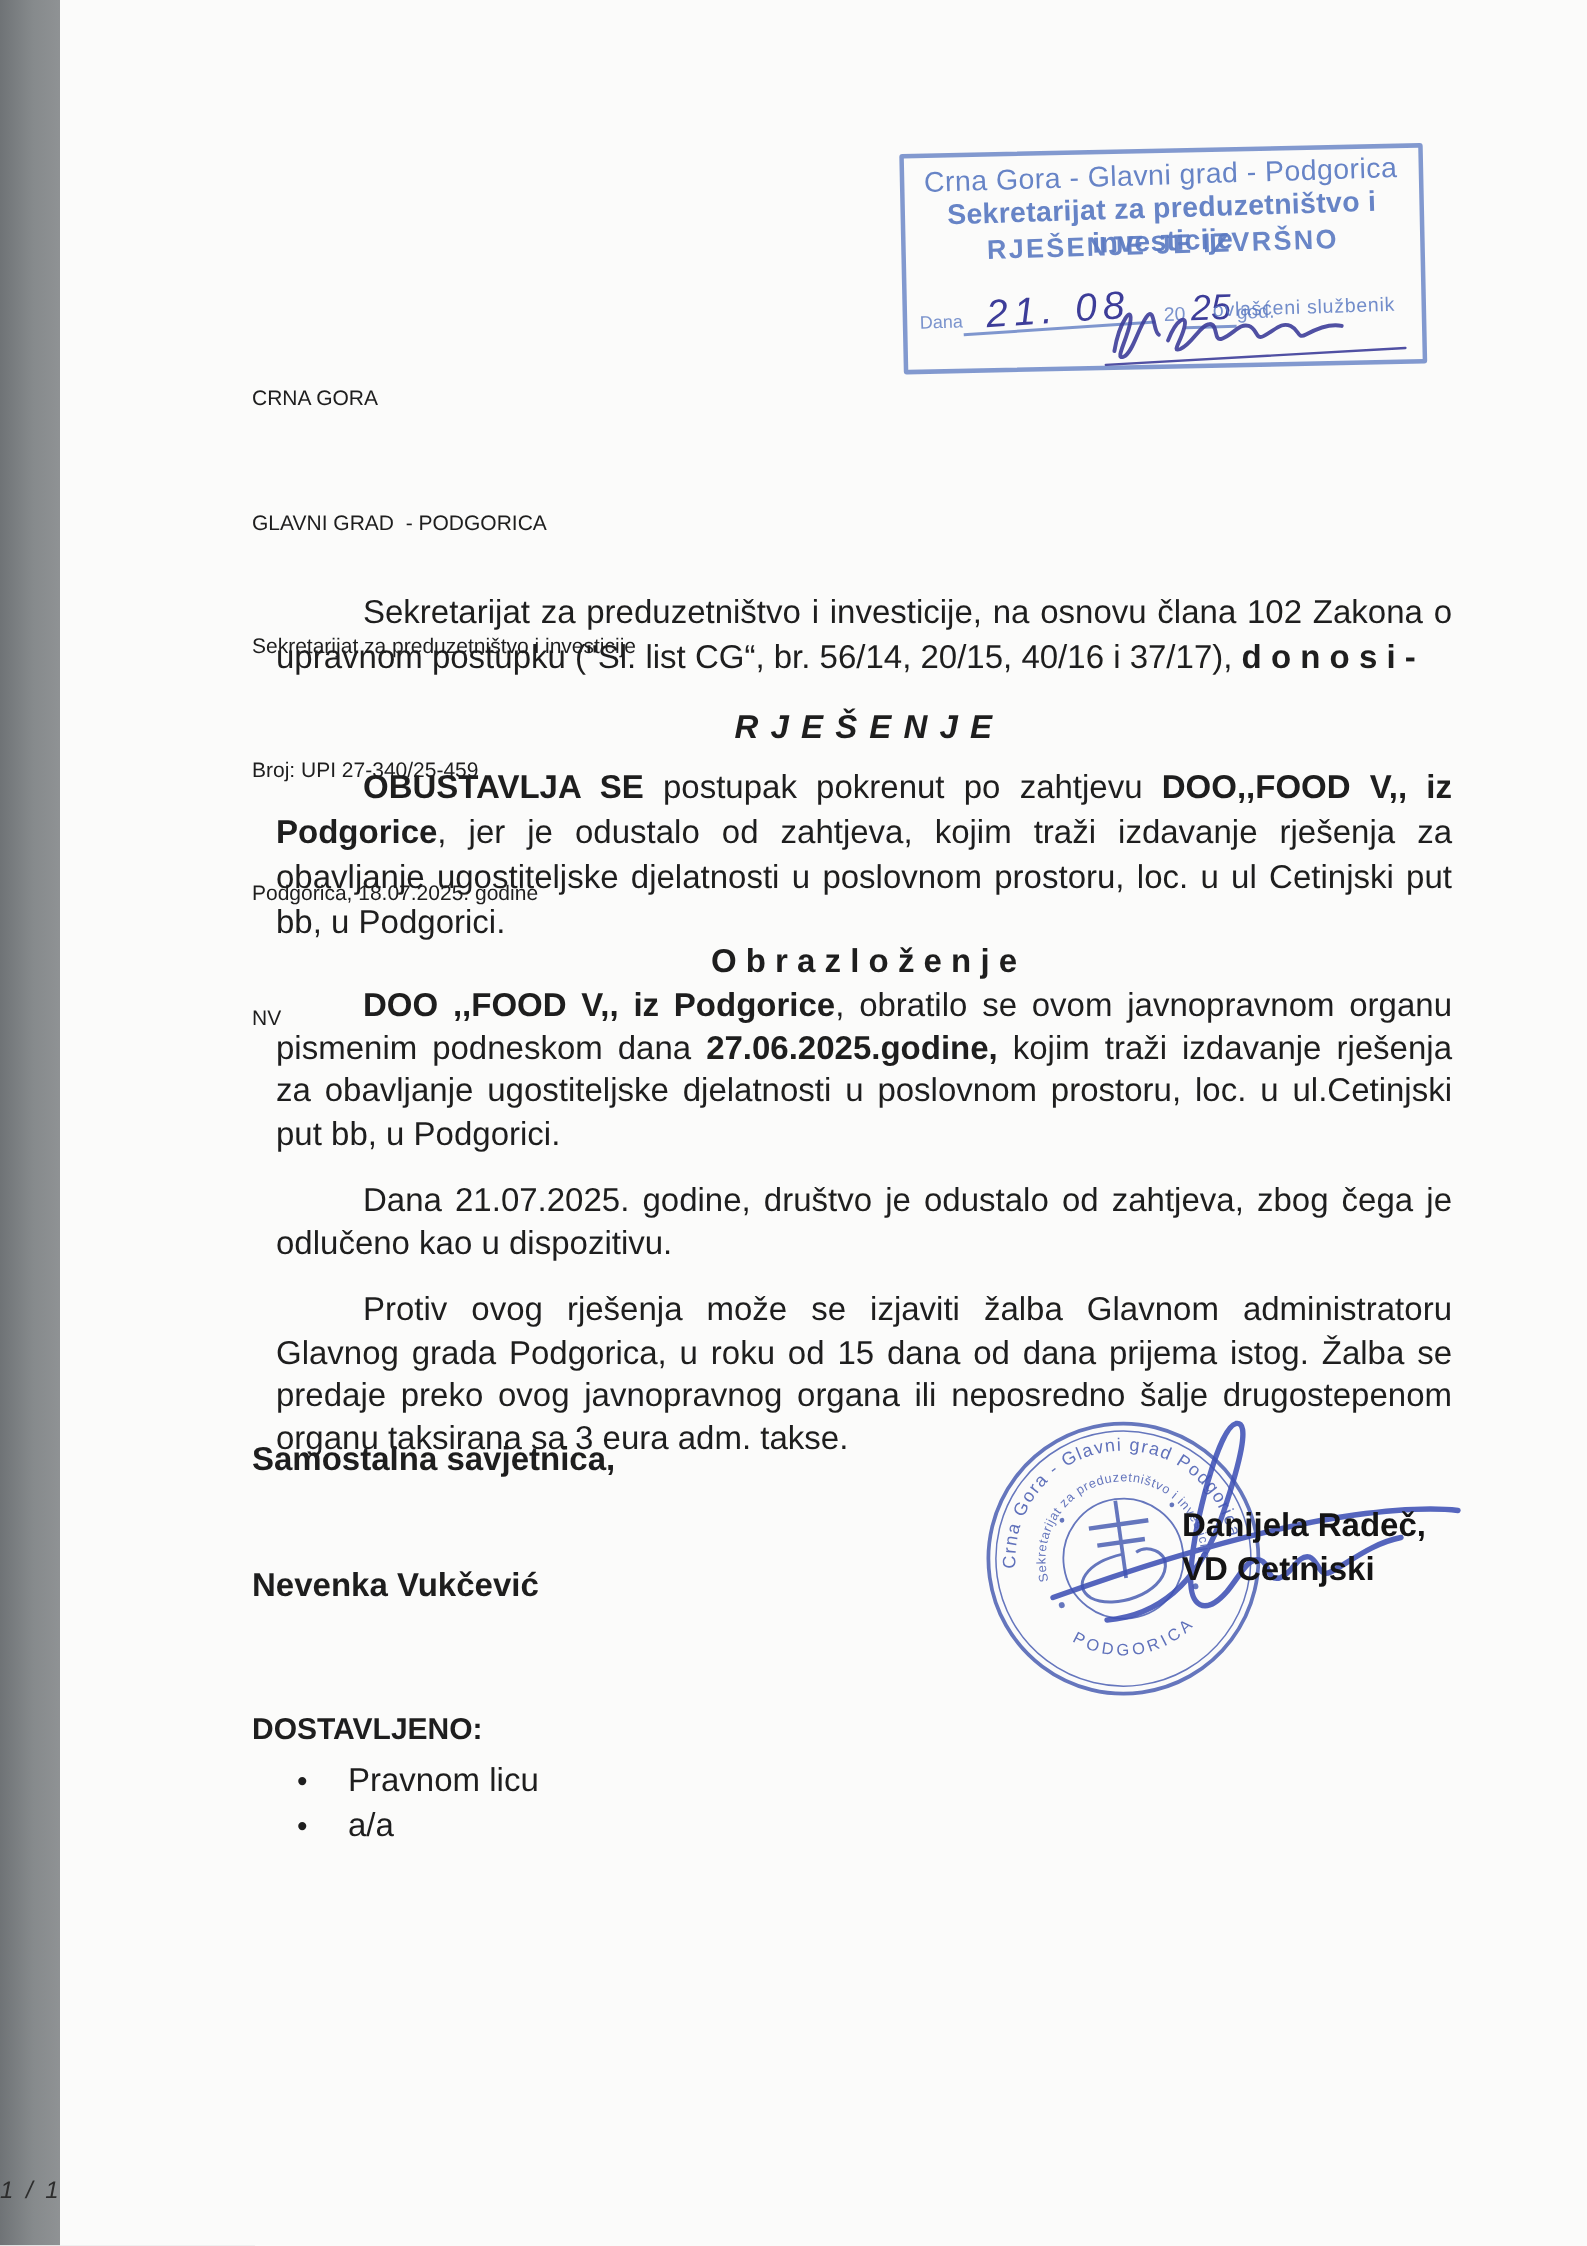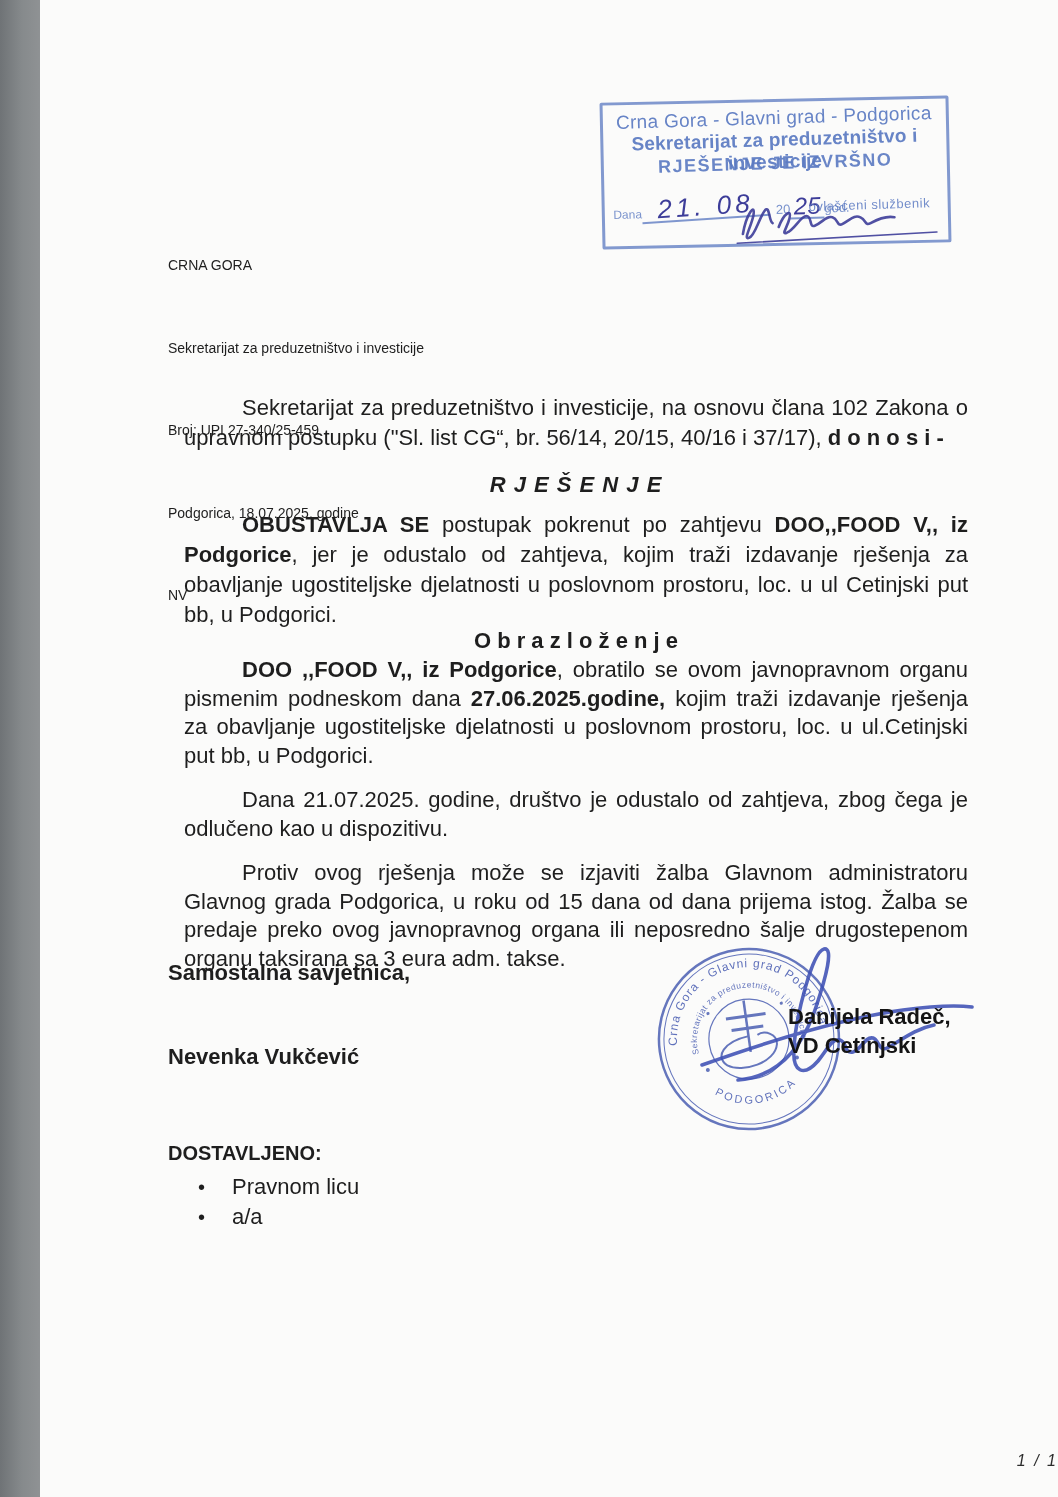--- a/index.html
+++ b/index.html
@@ -66,21 +66,21 @@
   .big-sig { position:absolute; left:688px; top:935px; z-index:2; }
   .sig-right { position:absolute; left:788px; top:1002px; z-index:3; font-size:22px; font-weight:bold; line-height:29px; color:#141414; }
 
   
   .delivery-title { position:absolute; left:168px; top:1142px; font-size:20px; font-weight:bold; }
   .delivery-list { position:absolute; left:198px; top:1174px; font-size:22px; }
   .delivery-item { display:flex; align-items:baseline; height:30px; }
   .delivery-item .dot { width:34px; font-size:20px; }
 
   
-  .page-footer { position:absolute; left:0; right:0; top:1452px; text-align:right; font-size:16px; font-style:italic; letter-spacing:2px; color:#2c2c2c; }
+  .page-footer { position:absolute; left:0; right:0; top:1452px; text-align:left; font-size:16px; font-style:italic; letter-spacing:2px; color:#2c2c2c; }
 
   .seal-text   { font-size:12px;  fill:#4a5eb2; letter-spacing:1px;  opacity:.88; }
   .seal-text-i { font-size:8.5px; fill:#4a5eb2; letter-spacing:.5px; opacity:.85; }
   .seal-text-b { font-size:11px;  fill:#4a5eb2; letter-spacing:2.5px; opacity:.88; }
 </style>
 </head>
 <body>
 
 <div class="scan">
 
@@ -104,20 +104,21 @@
           <path d="M 10,40 C 14,20 24,8 21,22 C 18,34 10,46 16,44 C 22,42 26,26 32,18 C 38,10 36,28 40,30"></path>
           <path d="M 46,34 C 52,20 60,16 57,26 C 54,36 48,42 54,40 C 62,37 68,24 74,24 C 80,24 76,36 82,34 C 90,31 94,24 100,26 C 106,28 104,36 110,33 C 118,29 122,24 128,27 C 134,30 132,36 138,33 C 146,29 154,26 162,28"></path>
           <path d="M 4,49 L 204,44" stroke-width="1.6"></path>
         </g>
       </svg>
     </div>
   </div>
 
   <div class="letterhead">
     <div>CRNA GORA</div>
+    <div>GLAVNI GRAD  - PODGORICA</div>
     <div>Sekretarijat za preduzetništvo i investicije</div>
     <div>Broj: UPI 27-340/25-459</div>
     <div>Podgorica, 18.07.2025. godine</div>
     <div>NV</div>
   </div>
 
   <div class="block intro">
     <p><span>Sekretarijat za preduzetništvo i investicije, na osnovu člana 102 Zakona o upravnom postupku ("Sl. list CG“, br. 56/14, 20/15, 40/16 i 37/17), </span><span class="b">d o n o s i -</span></p>
   </div>
 

